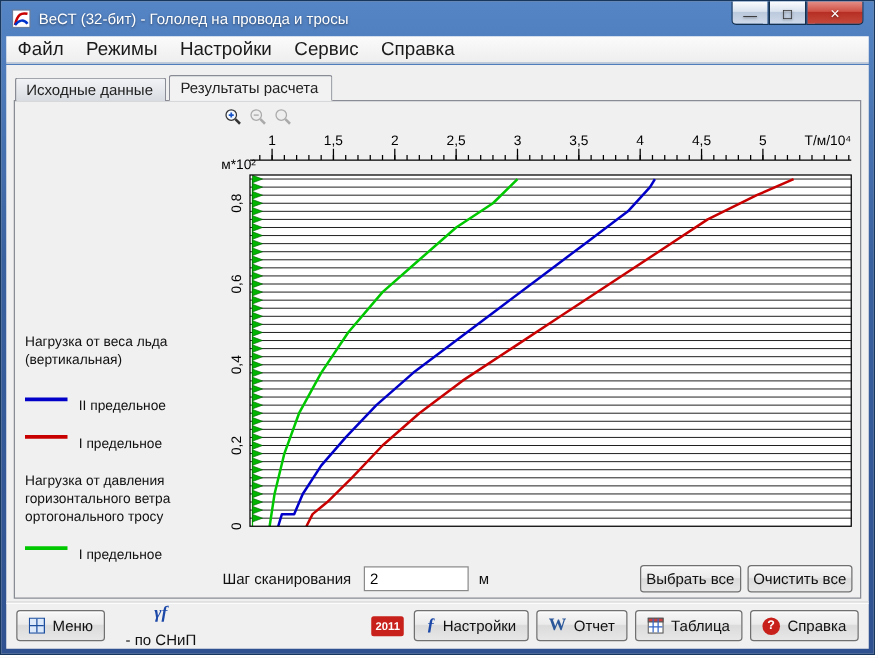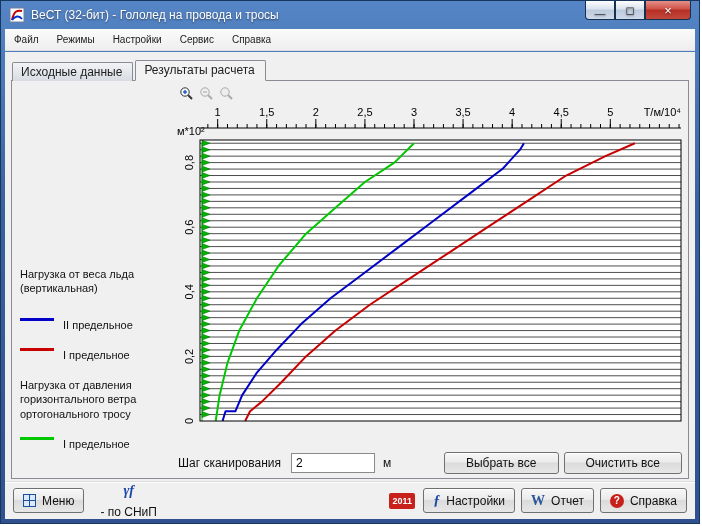--- a/index.html
+++ b/index.html
@@ -12,21 +12,21 @@
   }
   
   .titlebar { position:absolute; top:0; left:0; right:0; height:28px; display:flex; align-items:center; padding-left:8px; color:#fff; font-size:12px; text-shadow:0 1px 2px rgba(0,0,0,.5); }
   .app-icon { width:16px; height:16px; margin-right:6px; flex:0 0 16px; }
   .caption-buttons { position:absolute; top:0; right:8px; display:flex; }
   .cap-btn { width:30px; height:19px; border:1px solid #14304f; border-top:none; display:flex; align-items:center; justify-content:center; font-size:11px; color:#333; background:linear-gradient(#fdfeff,#d9e2ee 45%,#bccadd 50%,#cfdaea); margin-left:0; }
   .cap-btn.first { border-radius:0 0 0 4px; }
   .cap-btn.close { width:46px; color:#fff; background:linear-gradient(#e59088,#cf5146 45%,#b72f24 50%,#c4483c); border-radius:0 0 4px 0; font-size:13px; }
   .cap-btn .low { position:relative; top:3px; }
   
-  .menubar { position:absolute; top:28px; left:4px; right:4px; height:22px; background:linear-gradient(#fbfbfb,#eeeeee); display:flex; align-items:center; font-size:10px; color:#1a1a1a; border-bottom:1px solid #e0e0e0; }
+  .menubar { position:absolute; top:28px; left:4px; right:4px; height:22px; background:linear-gradient(#fbfbfb,#eeeeee); display:flex; align-items:center; font-size:15px; color:#1a1a1a; border-bottom:1px solid #e0e0e0; }
   .menu-item { padding:3px 9px; cursor:default; }
   
   .content { position:absolute; top:51px; left:4px; right:4px; bottom:4px; background:#f0f0f0; }
   .tabs { position:absolute; top:8px; left:7px; display:flex; z-index:3; }
   .tab { height:19px; margin-top:2px; padding:2px 10px 0 8px; font-size:12px; color:#222; border:1px solid #898c95; border-bottom:none; background:linear-gradient(#f2f3f5,#d8dce2); border-radius:2px 2px 0 0; margin-right:2px; }
   .tab.active { height:21px; margin-top:0; background:#f2f2f2; border-bottom:1px solid #f0f0f0; }
   .panel { position:absolute; top:28px; left:6px; right:6px; height:399px; border:1px solid #898c95; background:#f0f0f0; }
   
   .legend { position:absolute; left:8px; top:186px; width:152px; font-size:11px; color:#111; line-height:1.3; }
   .legend-title { margin-bottom:22px; }
@@ -34,21 +34,21 @@
   .legend-item { display:flex; margin-bottom:16px; }
   .swatch { display:inline-block; width:34px; height:3px; margin-right:9px; background:#000; }
   
   .chart-area { position:absolute; left:164px; top:2px; width:510px; height:364px; }
   .zoom-bar { display:flex; gap:3px; height:20px; align-items:center; padding-left:2px; }
   .zoom-btn { width:17px; height:17px; border:1px solid transparent; background:transparent; padding:0; display:flex; align-items:center; justify-content:center; }
   
   .scan-row { position:absolute; left:166px; right:6px; top:370px; height:24px; display:flex; align-items:center; font-size:12px; color:#111; }
   .scan-row input { width:84px; height:20px; border:1px solid #8a8a8a; padding:1px 4px; font-size:12px; margin:0 8px 0 10px; font-family:"Liberation Sans",sans-serif; }
   .scan-spacer { flex:1; }
-  .btn { font-family:"Liberation Sans",sans-serif; font-size:12px; color:#111; height:22px; padding:1px 21px; border:1px solid #707070; border-radius:3px; background:linear-gradient(#f7f7f7,#ebebeb 45%,#dbdbdb 50%,#e7e7e7); box-shadow:inset 0 1px 0 #fff; }
+  .btn { font-family:"Liberation Sans",sans-serif; font-size:12px; color:#111; height:22px; padding:1px 4px; border:1px solid #707070; border-radius:3px; background:linear-gradient(#f7f7f7,#ebebeb 45%,#dbdbdb 50%,#e7e7e7); box-shadow:inset 0 1px 0 #fff; }
   .scan-row .btn { margin-left:5px; }
   
   .bottom-bar { position:absolute; left:0; right:0; bottom:0; height:38px; border-top:1px solid #dadada; box-shadow:inset 0 1px 0 #ffffff; display:flex; align-items:center; padding:0 8px;justify-content:space-between; }
   .tool-btn { display:inline-flex; align-items:center; gap:6px; height:25px; padding:1px 9px; border:1px solid #707070; border-radius:3px; font-size:12px; color:#111; background:linear-gradient(#f7f7f7,#ebebeb 45%,#dbdbdb 50%,#e7e7e7); box-shadow:inset 0 1px 0 #fff; }
   .flat-item { display:inline-flex; align-items:center; gap:6px; font-size:12px; color:#111; margin-left:12px; padding:2px 4px;flex-direction:column; }
   .gamma-icon { font-family:"Liberation Serif",serif; font-style:italic; font-weight:bold; color:#1c48a8; font-size:14px; }
   .year-badge { display:inline-flex; align-items:center; justify-content:center; min-width:26px; height:16px; background:#c8201a; color:#fff; font-size:9px; font-weight:bold; border-radius:2px; padding:0 2px; margin-left:auto; margin-right:8px; letter-spacing:0; }
   .fn-icon { font-family:"Liberation Serif",serif; font-style:italic; font-weight:bold; color:#1c48a8; font-size:14px; }
   .w-icon { font-family:"Liberation Serif",serif; font-weight:bold; color:#2b579a; font-size:14px; }
   .help-icon { display:inline-flex; width:14px; height:14px; border-radius:50%; background:#c8201a; color:#fff; font-size:10px; font-weight:bold; align-items:center; justify-content:center; }
@@ -339,20 +339,30 @@
       <div class="right-group">
         <button class="tool-btn">
           <span class="fn-icon">ƒ</span>
           <span>Настройки</span>
         </button>
         <button class="tool-btn">
           <span class="w-icon">W</span>
           <span>Отчет</span>
         </button>
         <button class="tool-btn">
+          <svg width="13" height="13" viewBox="0 0 13 13">
+            <rect x="0.5" y="0.5" width="12" height="12" fill="#ffffff" stroke="#555"></rect>
+            <rect x="0.5" y="0.5" width="12" height="3" fill="#c84040" stroke="#555"></rect>
+            <line x1="4.5" y1="1" x2="4.5" y2="12" stroke="#3667c8"></line>
+            <line x1="8.5" y1="1" x2="8.5" y2="12" stroke="#3667c8"></line>
+            <line x1="1" y1="7.5" x2="12" y2="7.5" stroke="#3667c8"></line>
+          </svg>
+          <span>Таблица</span>
+        </button>
+        <button class="tool-btn">
           <span class="help-icon">?</span>
           <span>Справка</span>
         </button>
       </div>
     </div>
 
   </div>
 </div>
 
 </body></html>

